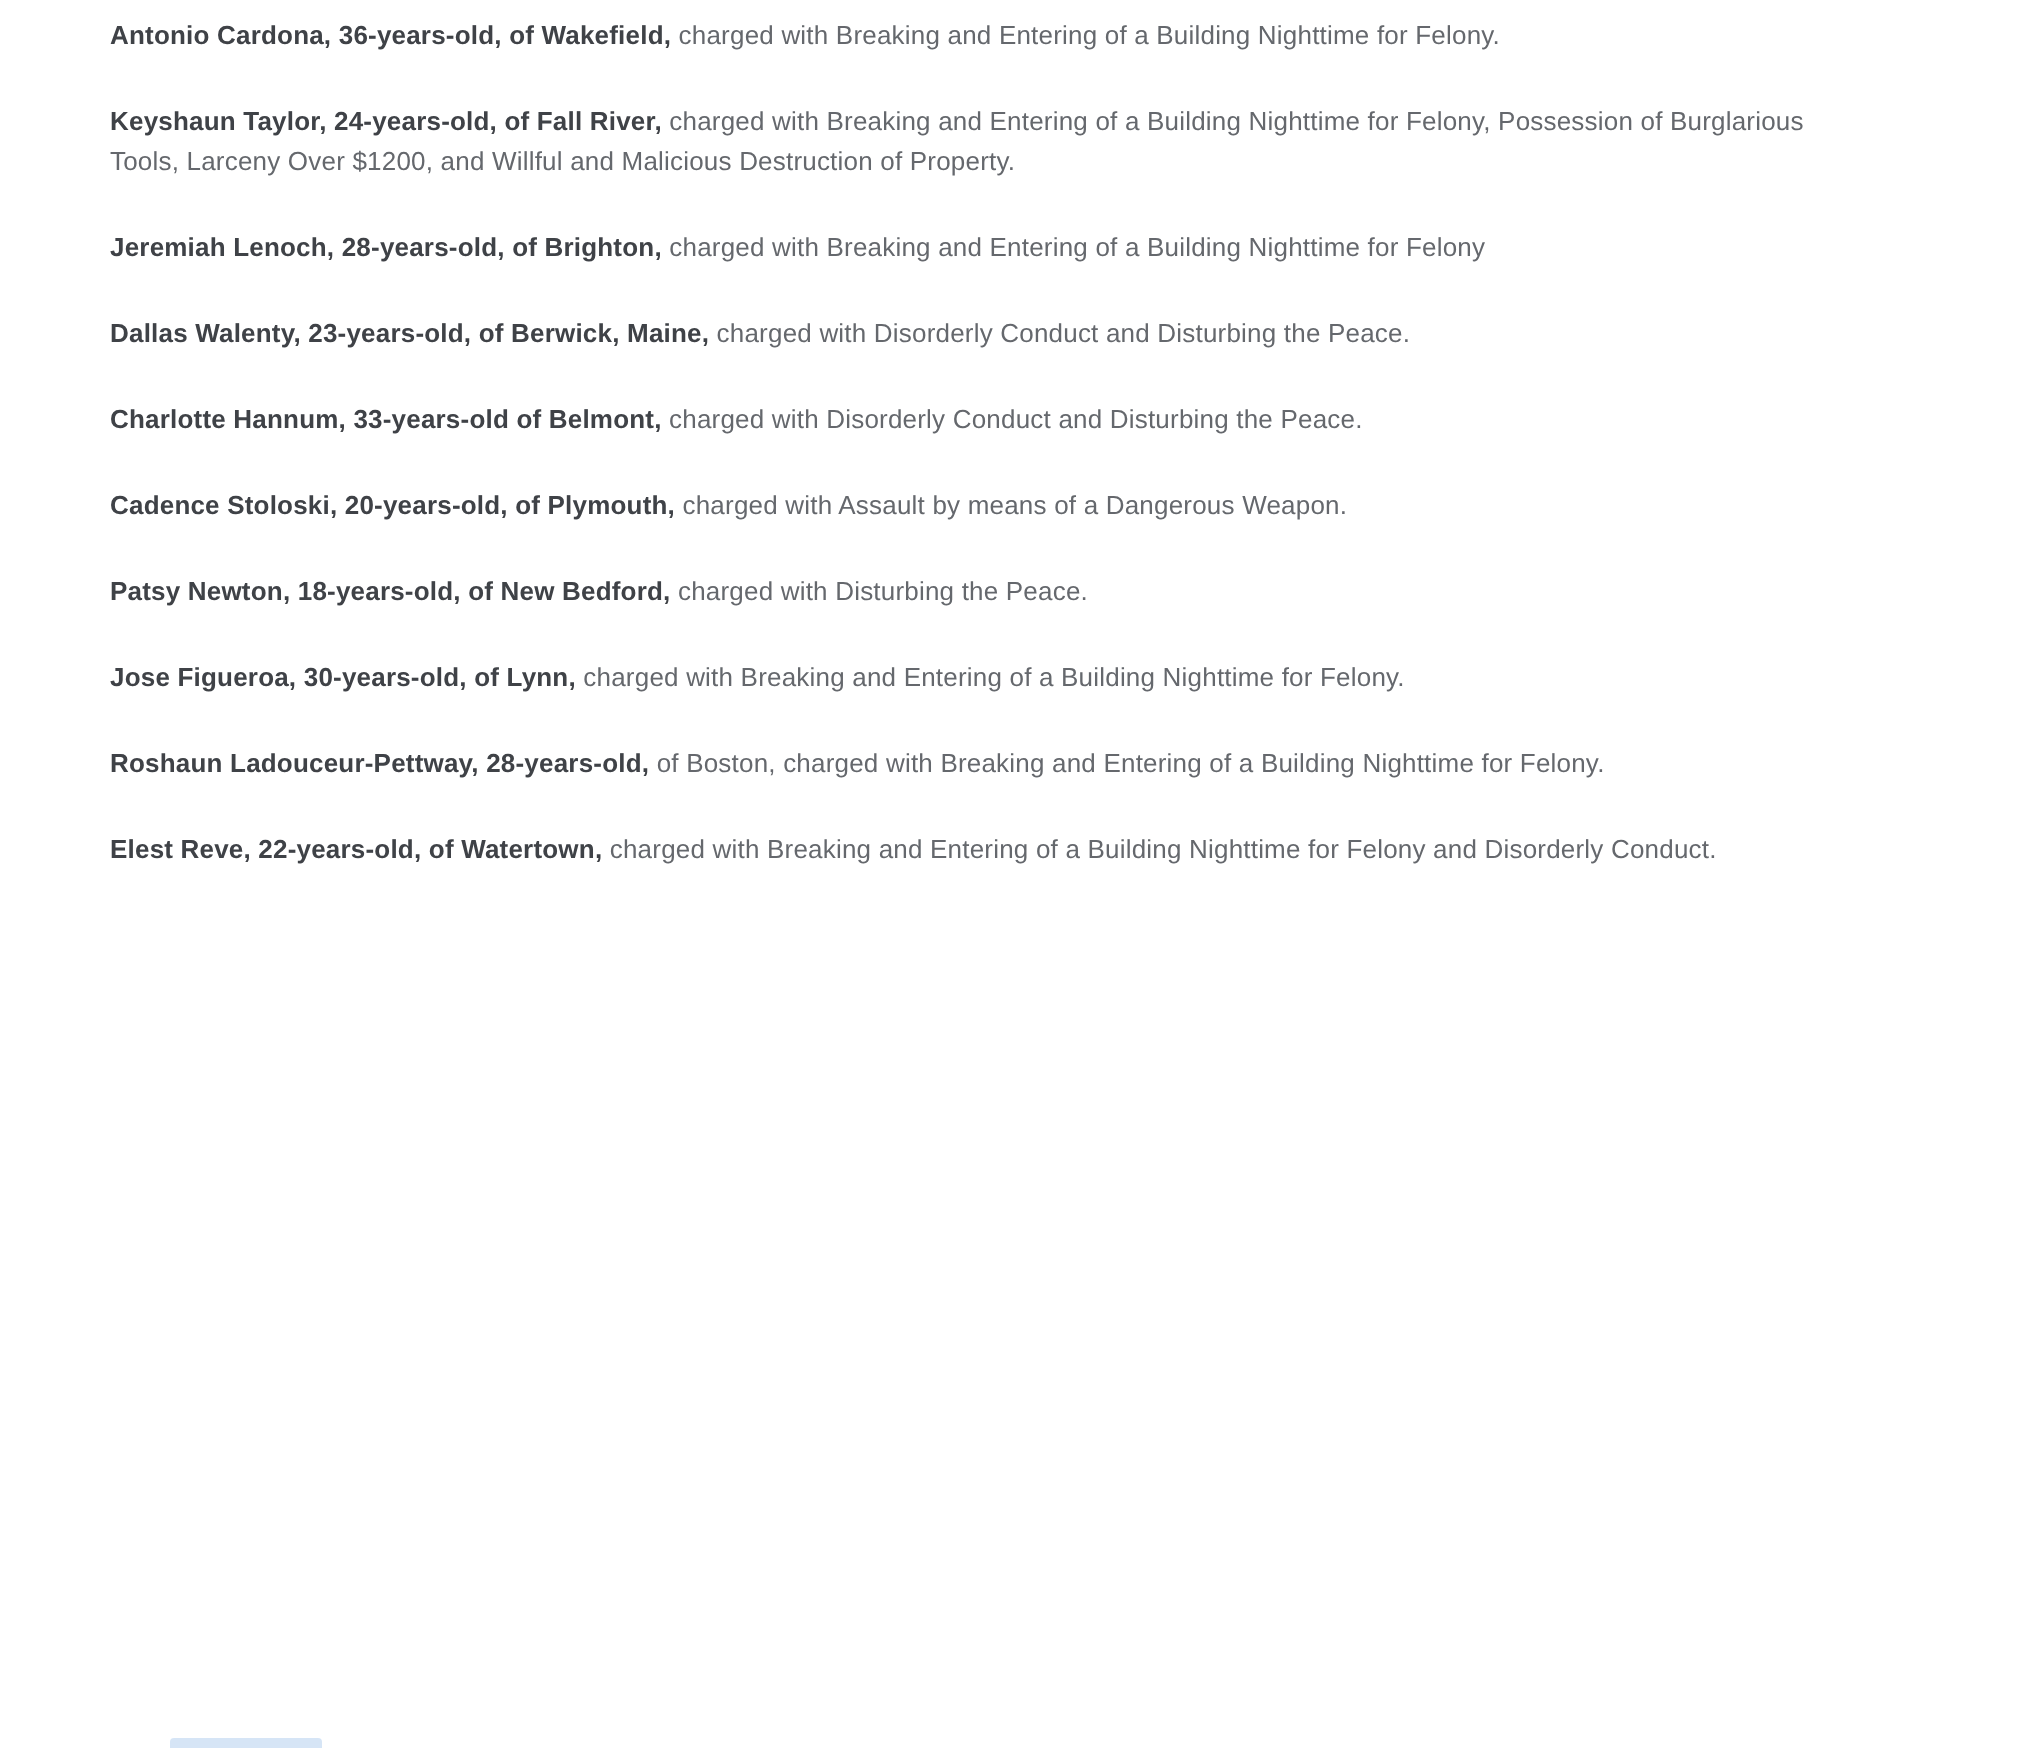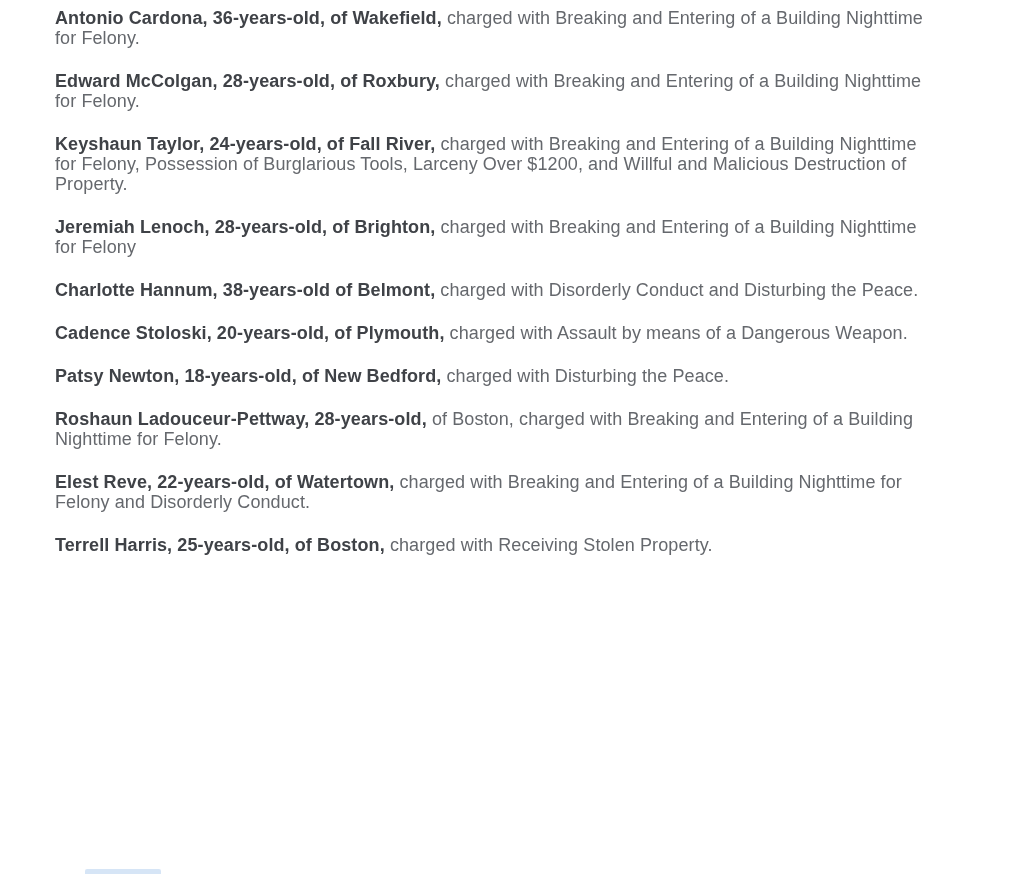--- a/index.html
+++ b/index.html
@@ -15,21 +15,21 @@
     font-family: "Liberation Sans", "DejaVu Sans", sans-serif;
   }
   .content {
     position: absolute;
     top: 8px;
     left: 55px;
     width: 874px;
   }
   .entry {
     margin: 0 0 23px 0;
-    font-size: 18px;
+    font-size: 13px;
     line-height: 20px;
     color: #65686d;
     letter-spacing: 0.1px;
   }
   .entry .who {
     font-weight: bold;
     color: #3f4247;
   }
   
   .bottom-fragment {
@@ -42,41 +42,41 @@
     opacity: 0.85;
   }
 </style>
 </head>
 <body style="background: rgb(255, 255, 255);">
 
 <main class="content">
   <div id="entries">
   <p class="entry"><strong class="who">Antonio Cardona, 36-years-old, of Wakefield,</strong> <span class="charge">charged with Breaking and Entering of a Building Nighttime for Felony.</span></p>
 
-  <p class="entry"><strong class="who">Edward McColgan, 28-years-old, of Roxbury,</strong> <span class="charge">charged with Breaking and Entering of a Building Nighttime for Felony.</span></p>
 
   <p class="entry"><strong class="who">Keyshaun Taylor, 24-years-old, of Fall River,</strong> <span class="charge">charged with Breaking and Entering of a Building Nighttime for Felony, Possession of Burglarious Tools, Larceny Over $1200, and Willful and Malicious Destruction of Property.</span></p>
 
 
   <p class="entry"><strong class="who">Jeremiah Lenoch, 28-years-old, of Brighton,</strong> <span class="charge">charged with Breaking and Entering of a Building Nighttime for Felony</span></p>
 
+  <p class="entry"><strong class="who">Dallas Walenty, 23-years-old, of Berwick, Maine,</strong> <span class="charge">charged with Disorderly Conduct and Disturbing the Peace.</span></p>
 
-  <p class="entry"><strong class="who">Charlotte Hannum, 38-years-old of Belmont,</strong> <span class="charge">charged with Disorderly Conduct and Disturbing the Peace.</span></p>
+  <p class="entry"><strong class="who">Charlotte Hannum, 33-years-old of Belmont,</strong> <span class="charge">charged with Disorderly Conduct and Disturbing the Peace.</span></p>
 
   <p class="entry"><strong class="who">Cadence Stoloski, 20-years-old, of Plymouth,</strong> <span class="charge">charged with Assault by means of a Dangerous Weapon.</span></p>
 
   <p class="entry"><strong class="who">Patsy Newton, 18-years-old, of New Bedford,</strong> <span class="charge">charged with Disturbing the Peace.</span></p>
 
 
 
 
+  <p class="entry"><strong class="who">Jose Figueroa, 30-years-old, of Lynn,</strong> <span class="charge">charged with Breaking and Entering of a Building Nighttime for Felony.</span></p>
 
   <p class="entry"><strong class="who">Roshaun Ladouceur-Pettway, 28-years-old,</strong> <span class="charge">of Boston, charged with Breaking and Entering of a Building Nighttime for Felony.</span></p>
 
   <p class="entry"><strong class="who">Elest Reve, 22-years-old, of Watertown,</strong> <span class="charge">charged with Breaking and Entering of a Building Nighttime for Felony and Disorderly Conduct.</span></p>
 
 
 
-  <p class="entry"><strong class="who">Terrell Harris, 25-years-old, of Boston,</strong> <span class="charge">charged with Receiving Stolen Property.</span></p>
 </div>
 </main>
 
 <div class="bottom-fragment" style="background: rgb(207, 224, 245);"></div>
 
 </body></html>

